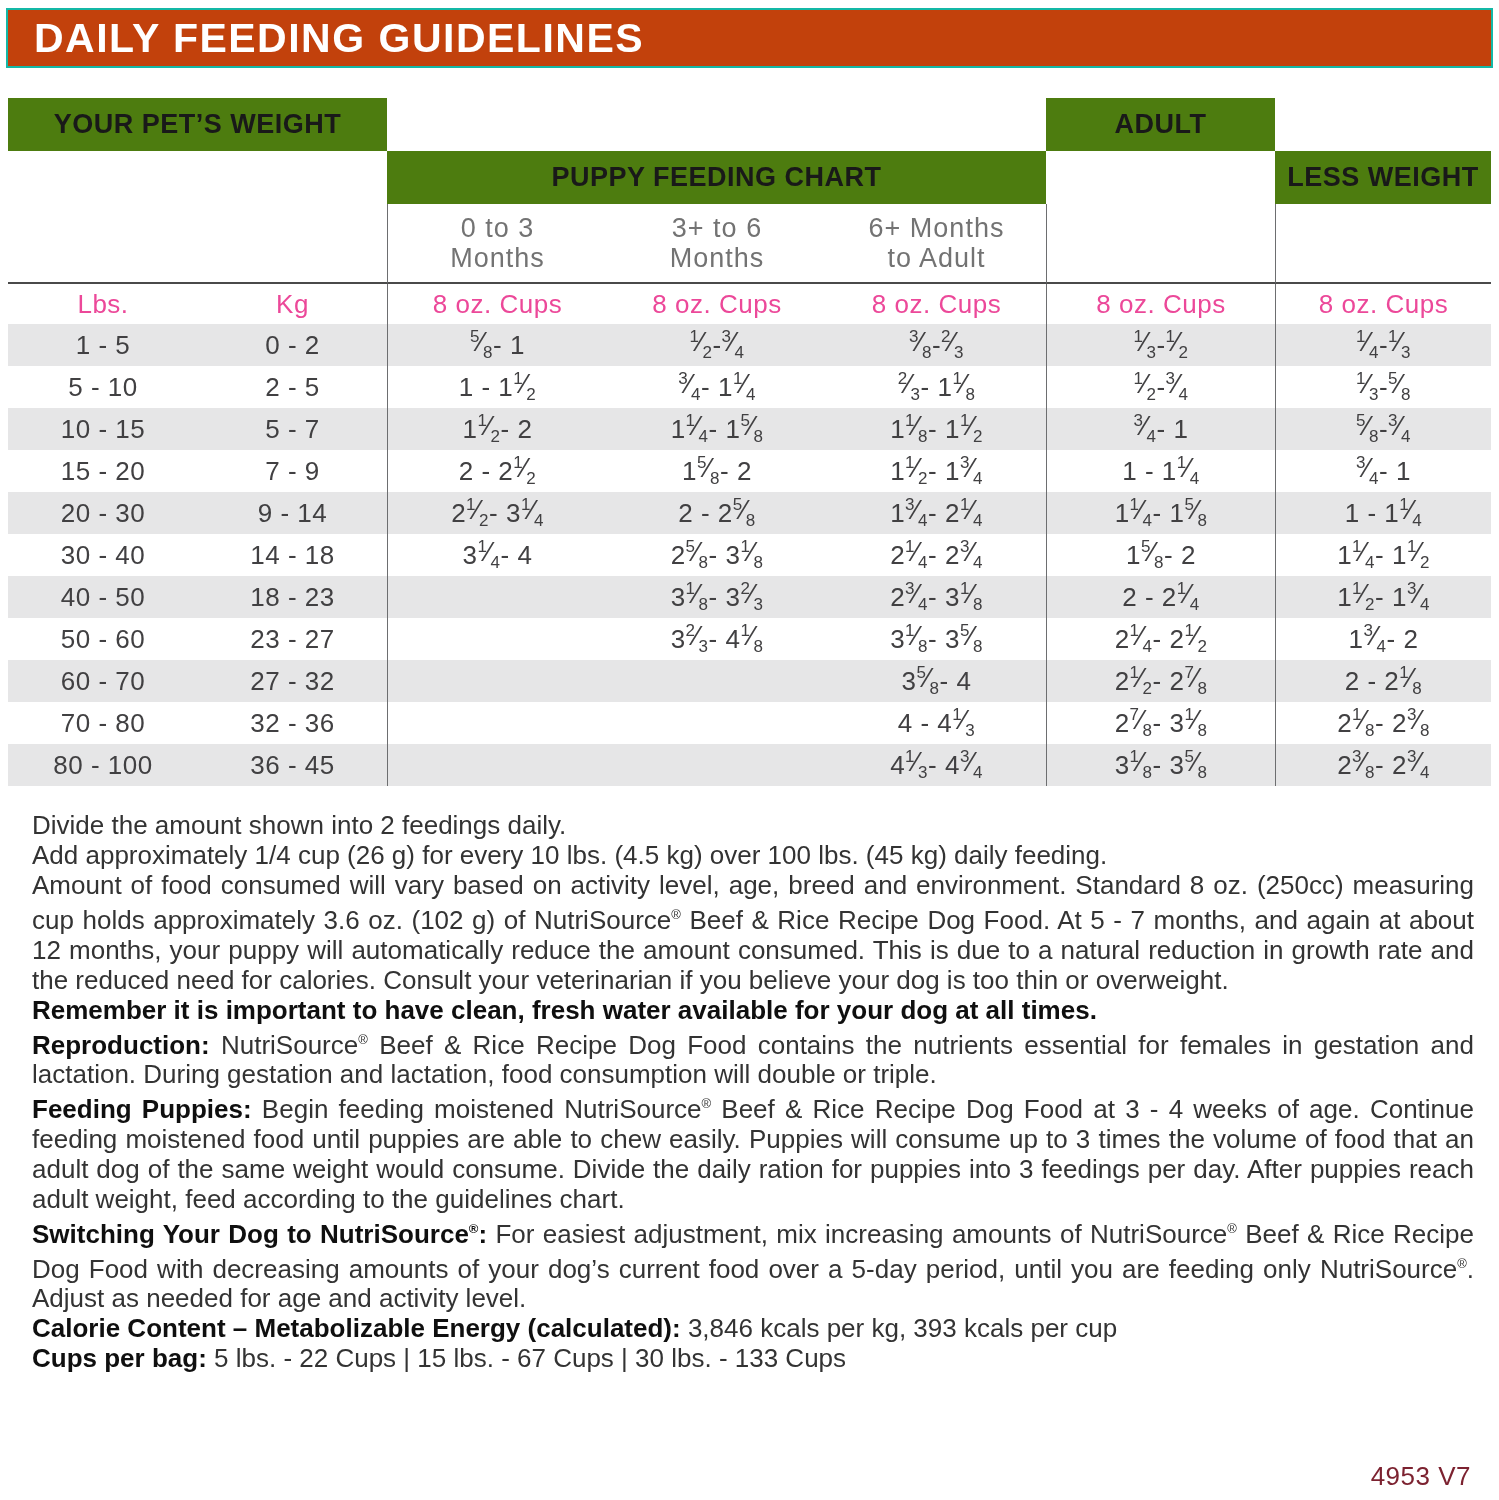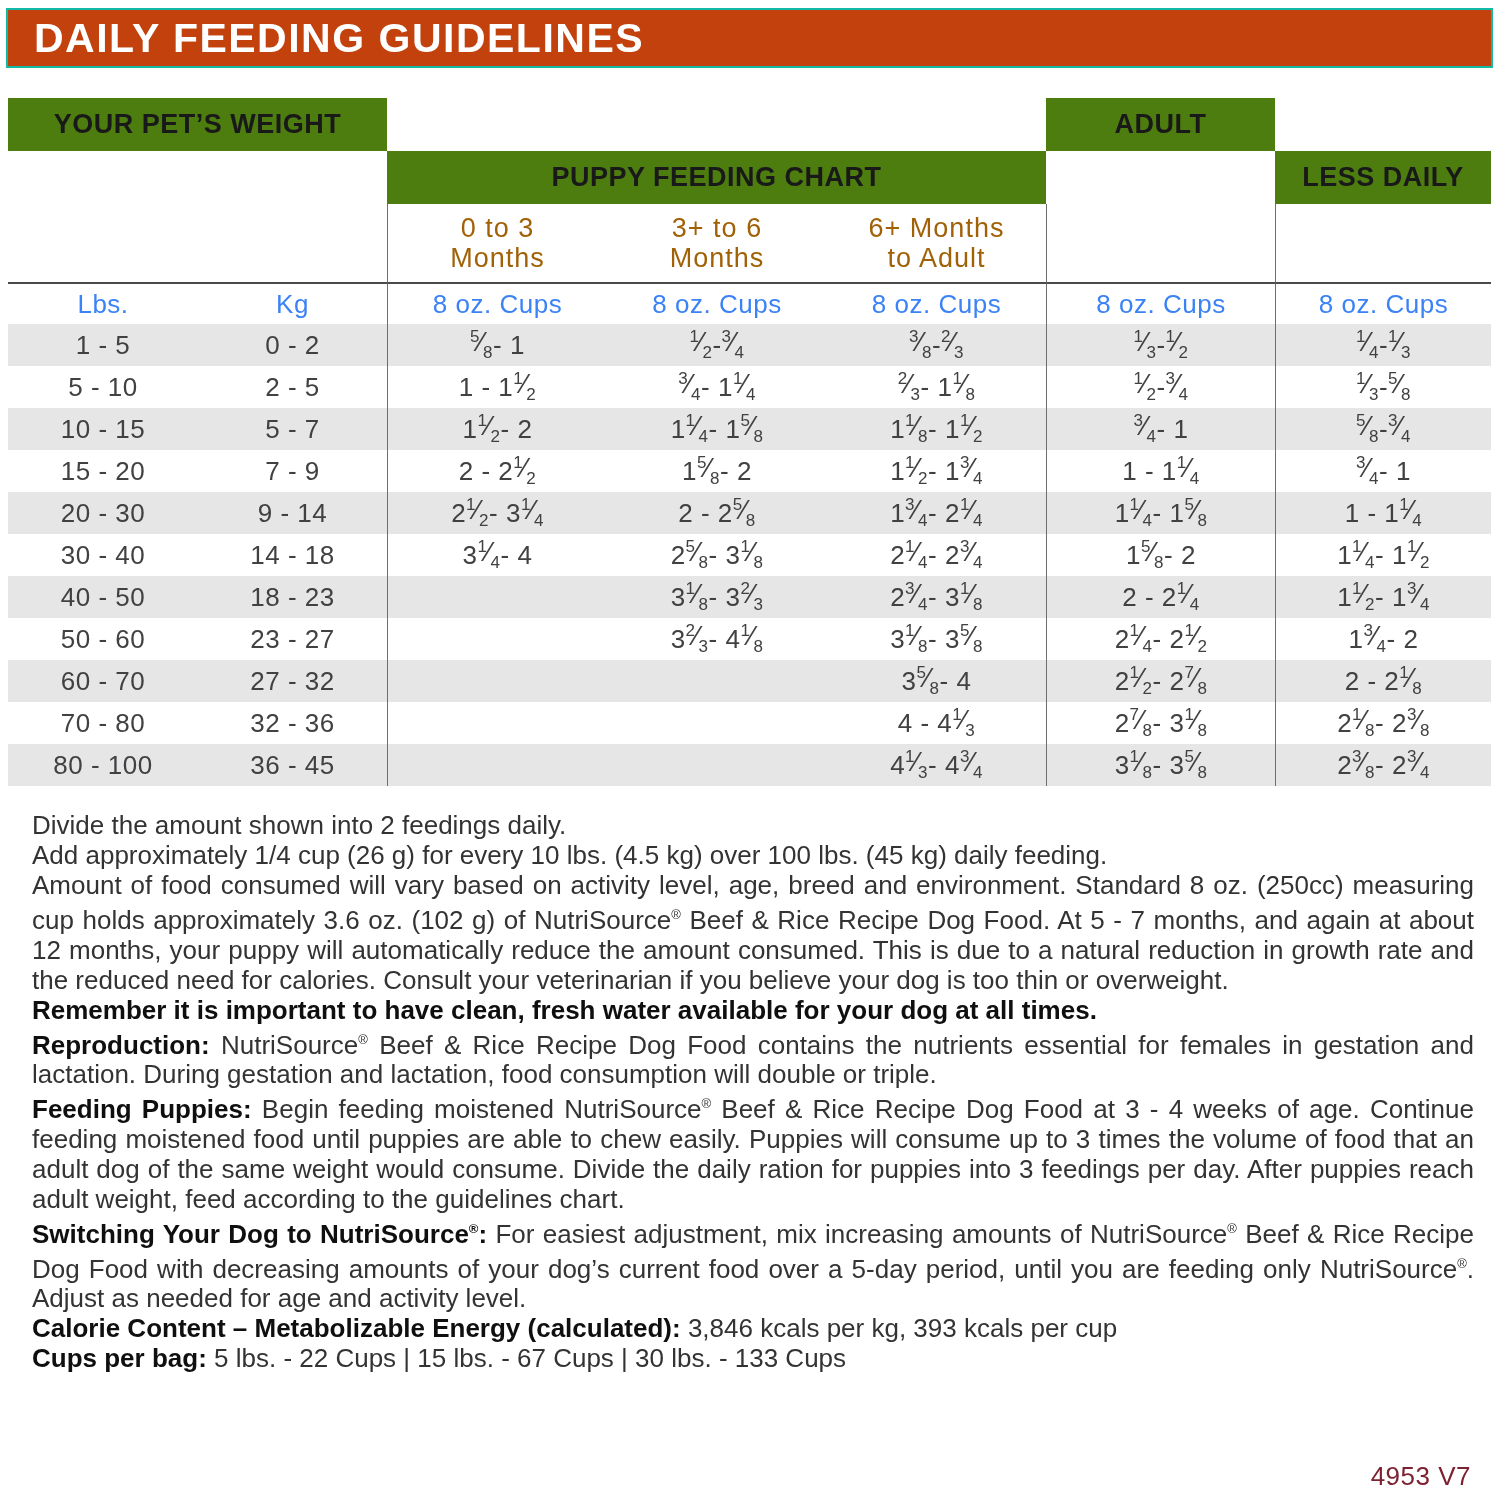--- a/index.html
+++ b/index.html
@@ -18,26 +18,26 @@
     margin:30px 8px 0 8px;
     display:grid;
     grid-template-columns:190px 189px 220px 220px 219px 229px 216px;
   }
   .gh {
     background:#4d7c0f; height:53px; display:flex; align-items:center; justify-content:center;
     font-weight:bold; font-size:27px; color:#191919; letter-spacing:0.5px;
   }
   .mc {
     height:78px; display:flex; flex-direction:column; align-items:center; justify-content:center;
-    font-size:27px; color:#a16207; line-height:30px; letter-spacing:1px;
+    font-size:27px; color:#737373; line-height:30px; letter-spacing:1px;
     border-bottom:2px solid #4a4a4a; background:#fff;
   }
   .uc {
     height:40px; display:flex; align-items:center; justify-content:center;
-    font-size:26px; color:#3b82f6; letter-spacing:0.5px; background:#fff;
+    font-size:26px; color:#ec4899; letter-spacing:0.5px; background:#fff;
   }
   .dc {
     height:42px; display:flex; align-items:center; justify-content:center;
     font-size:26px; color:#414042; letter-spacing:0.5px; white-space:nowrap;
   }
   .bl { border-left:1.5px solid #6d6e70; }
   .stripe { background:#e6e6e7; }
   
   .fr { white-space:nowrap; }
   .fr .n { font-size:17px; vertical-align:9px; }
@@ -59,21 +59,21 @@
 <body>
 
 <div class="title-bar">
   <span class="t">DAILY FEEDING GUIDELINES</span>
 </div>
 
 <div class="tbl" id="feeding-table">
     <div class="gh" style="grid-column: 1 / 3;">YOUR PET’S WEIGHT</div>
     <div class="gh" style="grid-column: 6 / 7;">ADULT</div>
     <div class="gh" style="grid-column: 3 / 6;">PUPPY FEEDING CHART</div>
-    <div class="gh" style="grid-column: 7 / 8;">LESS DAILY</div>
+    <div class="gh" style="grid-column: 7 / 8;">LESS WEIGHT</div>
     <div class="mc" style="grid-column: 1 / 3;"></div>
     <div class="mc bl">
       <span>0 to 3</span>
       <span>Months</span>
     </div>
     <div class="mc">
       <span>3+ to 6</span>
       <span>Months</span>
     </div>
     <div class="mc">

